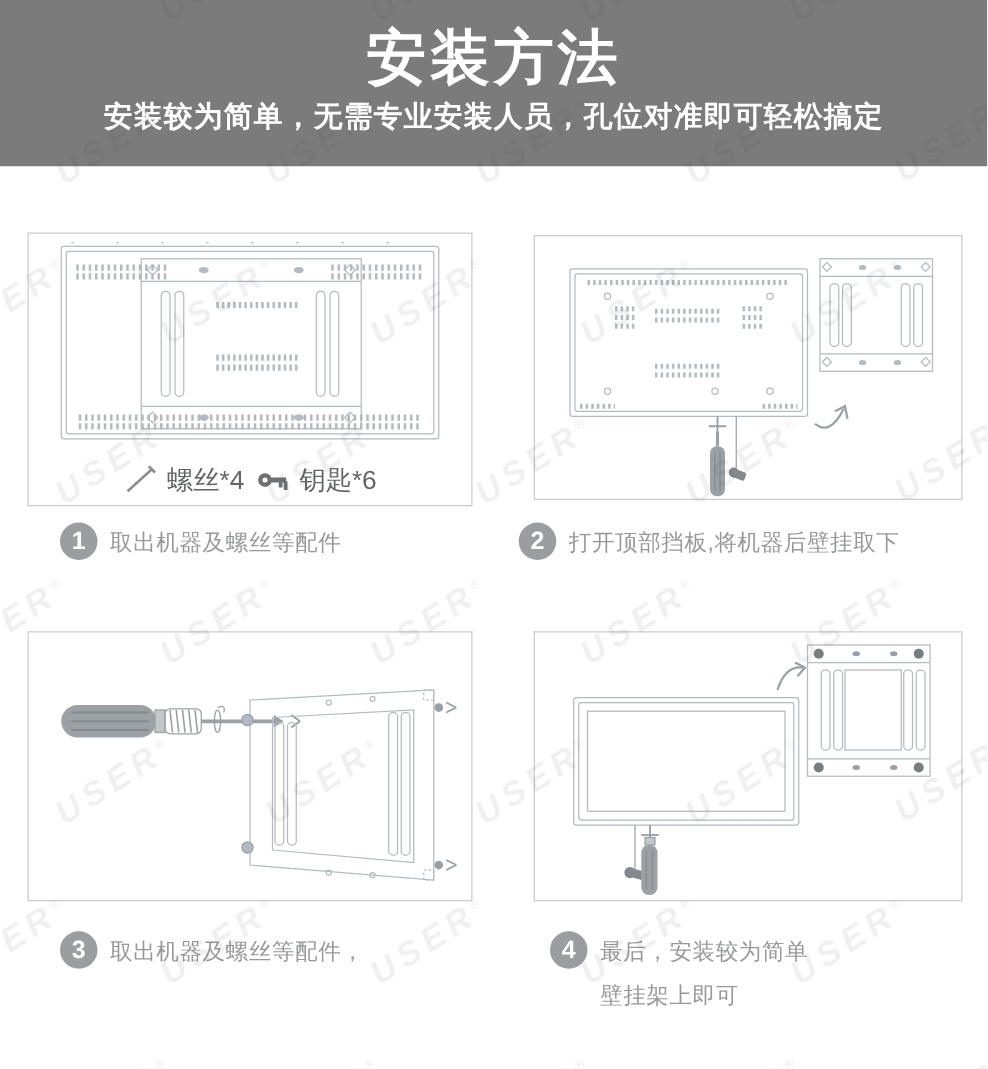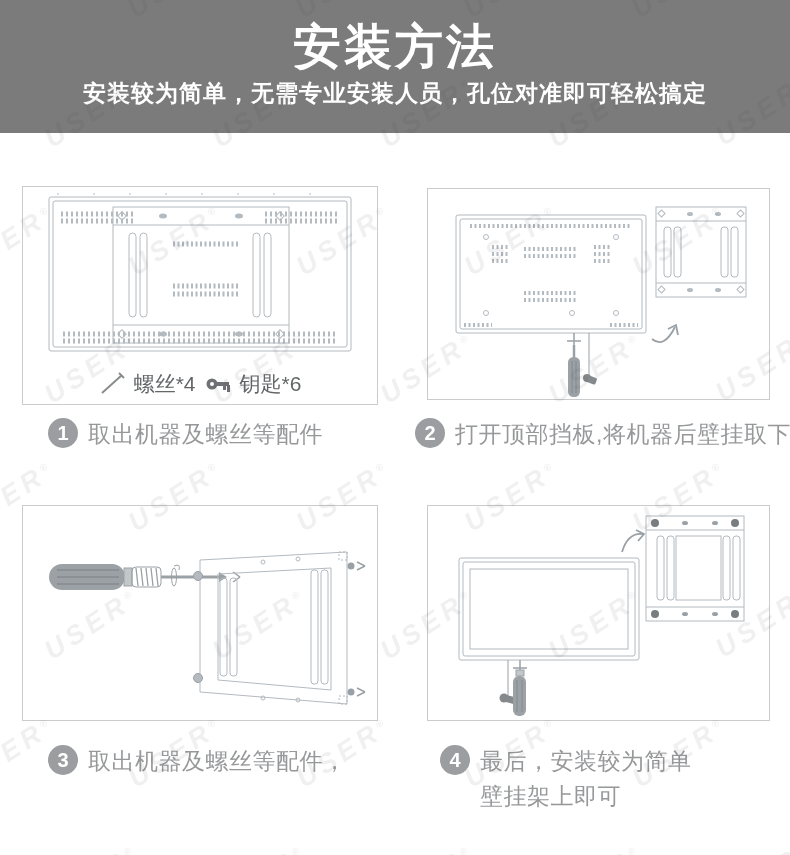--- a/index.html
+++ b/index.html
@@ -54,21 +54,21 @@
   .c3{left:48px;top:744px;}
   .c4{left:440px;top:744px;}
   .badge{
     flex:0 0 auto;width:30px;height:30px;border-radius:50%;
     background:var(--badge-bg);color:#ffffff;
     display:flex;align-items:center;justify-content:center;
     font-size:20px;font-weight:700;margin-right:10px;margin-top:1px;
   }
   .cap-lines{display:flex;flex-direction:column;}
   .cap-line{
-    color:var(--caption-text);font-size:23px;line-height:35px;
+    color:var(--caption-text);font-size:18px;line-height:35px;
     letter-spacing:0.5px;white-space:nowrap;
   }
   .c3 .cap-line:nth-child(2){margin-left:-45px;}
   
   #wm-layer{position:absolute;inset:0;z-index:5;pointer-events:none;overflow:hidden;}
   .wm{
     position:absolute;transform:rotate(-33deg);
     font-style:italic;font-weight:900;font-size:27px;letter-spacing:5px;
     color:rgba(70,70,70,0.08);white-space:nowrap;
   }

